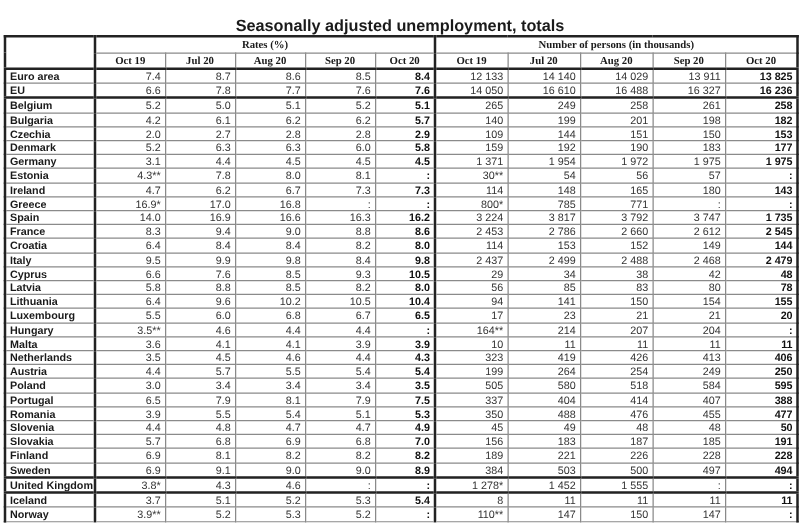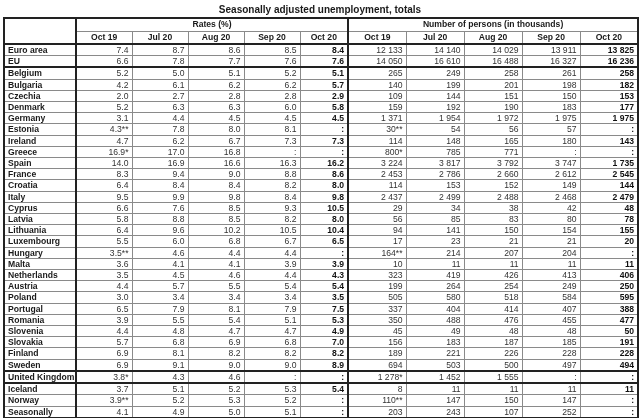--- a/index.html
+++ b/index.html
@@ -1,20 +1,20 @@
 <!DOCTYPE html>
 <html><head>
 <meta charset="utf-8">
 <style>
   html, body { margin: 0; padding: 0; background: #ffffff; }
   body { width: 640px; height: 418px; overflow: hidden; font-family: "Liberation Sans", sans-serif; color: #1a1a1a; }
-  .title { text-align: center; font-weight: bold; font-size: 10px; height: 15px; line-height: 15px; padding-top: 2px; }
+  .title { text-align: center; font-weight: bold; font-size: 13px; height: 15px; line-height: 15px; padding-top: 13px; }
   table { border-collapse: collapse; margin-left: 3px; width: 634px; table-layout: fixed; font-size: 8.6px; }
   td, th { border: 1px solid #8a8a8a; padding: 0 3px; height: 10.2px; line-height: 10.2px; white-space: nowrap; overflow: hidden; }
-  th { font-weight: bold; text-align: center; height: 11.5px; line-height: 11.5px; }
+  th { font-weight: bold; text-align: center; height: 11.5px; line-height: 11.5px; font-family: Liberation Serif, serif; }
   td.country { font-weight: bold; text-align: left; }
   td.num { text-align: right; color: #333; }
   td.num.bold { font-weight: bold; color: #111; }
   .tk-l { border-left: 2px solid #222 !important; }
   .tk-r { border-right: 2px solid #222 !important; }
   .tk-t td, .tk-t th { border-top: 2px solid #222; }
   table { border: 2px solid #222; }
 </style>
 </head>
 <body>
@@ -419,21 +419,21 @@
         <td class="num">228</td>
         <td class="num bold">228</td>
       </tr>
       <tr>
         <td class="country">Sweden</td>
         <td class="num tk-l">6.9</td>
         <td class="num">9.1</td>
         <td class="num">9.0</td>
         <td class="num">9.0</td>
         <td class="num bold tk-r">8.9</td>
-        <td class="num tk-l">694</td>
+        <td class="num tk-l">384</td>
         <td class="num">503</td>
         <td class="num">500</td>
         <td class="num">497</td>
         <td class="num bold">494</td>
       </tr>
       <tr class="tk-t">
         <td class="country">United Kingdom</td>
         <td class="num tk-l">3.8*</td>
         <td class="num">4.3</td>
         <td class="num">4.6</td>

